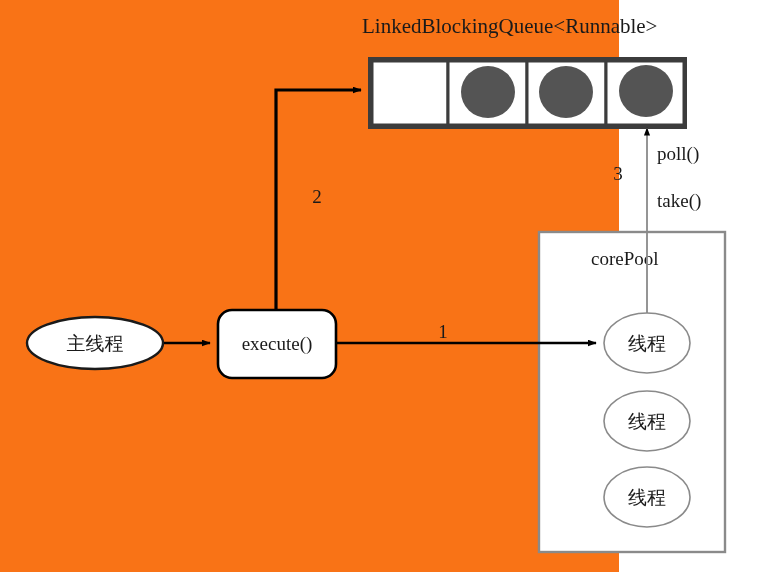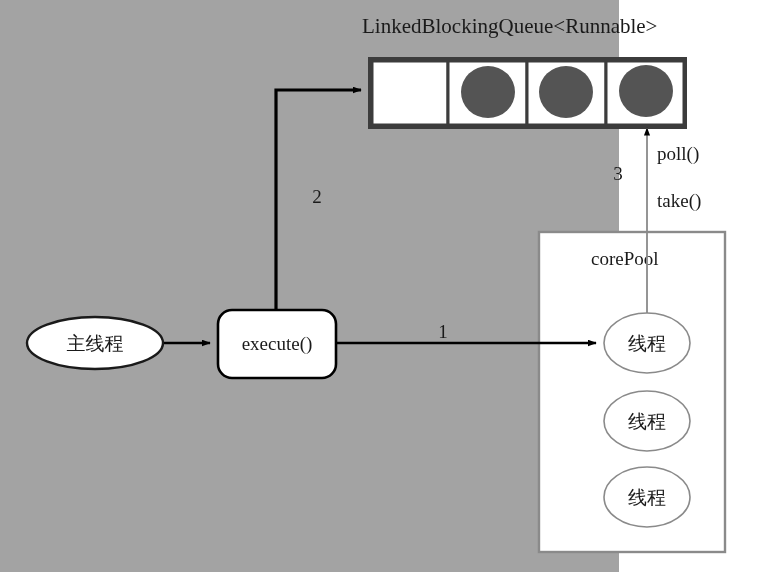--- a/index.html
+++ b/index.html
@@ -10,21 +10,21 @@
   body {
     width: 759px;
     height: 572px;
     overflow: hidden;
     font-family: "Liberation Serif", "DejaVu Serif", serif;
   }
   #diagram-root {
     position: relative;
     width: 619px;
     height: 572px;
-    background: #a3a3a3;
+    background: #f97316;
   }
   svg.canvas {
     position: absolute;
     left: 0;
     top: 0;
     width: 759px;
     height: 572px;
   }
   text {
     font-family: "Liberation Serif", "DejaVu Serif", serif;

